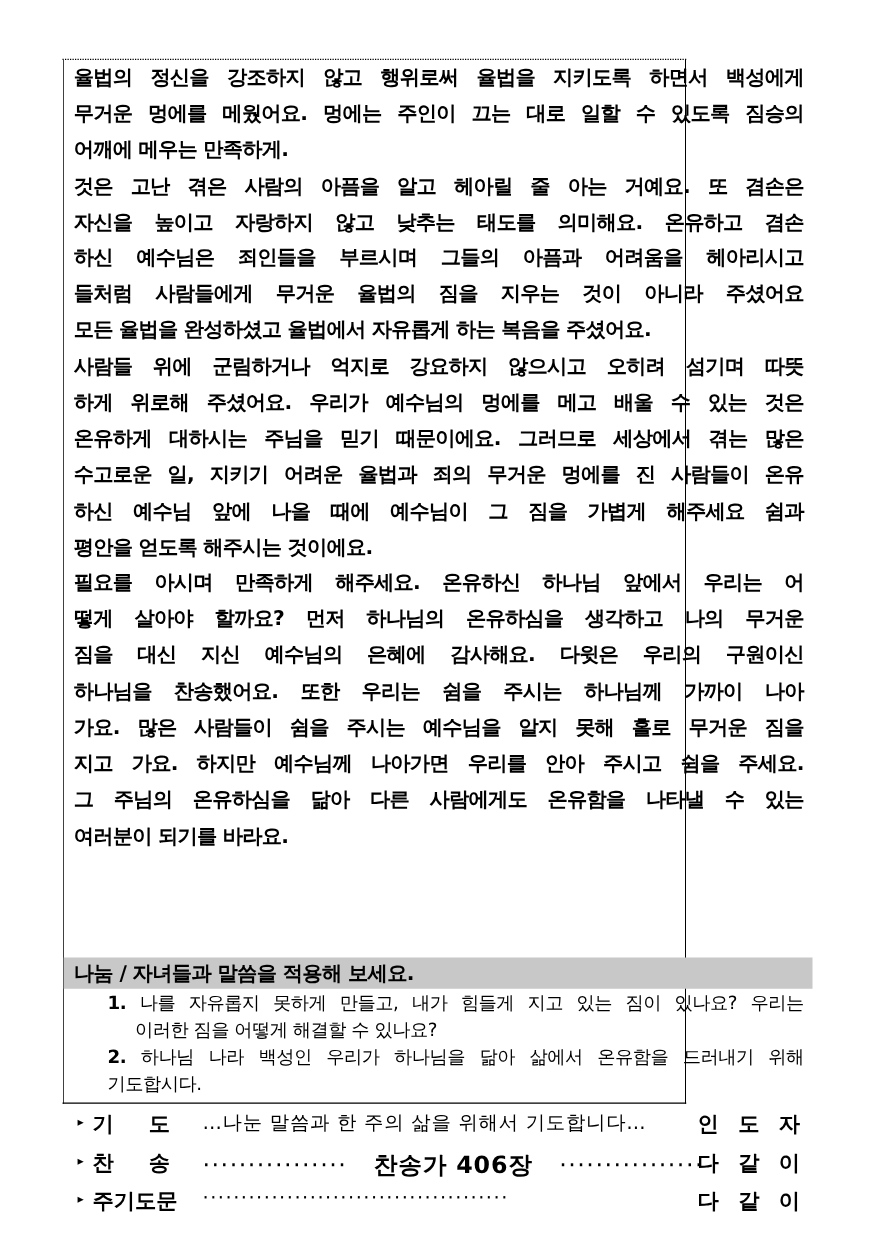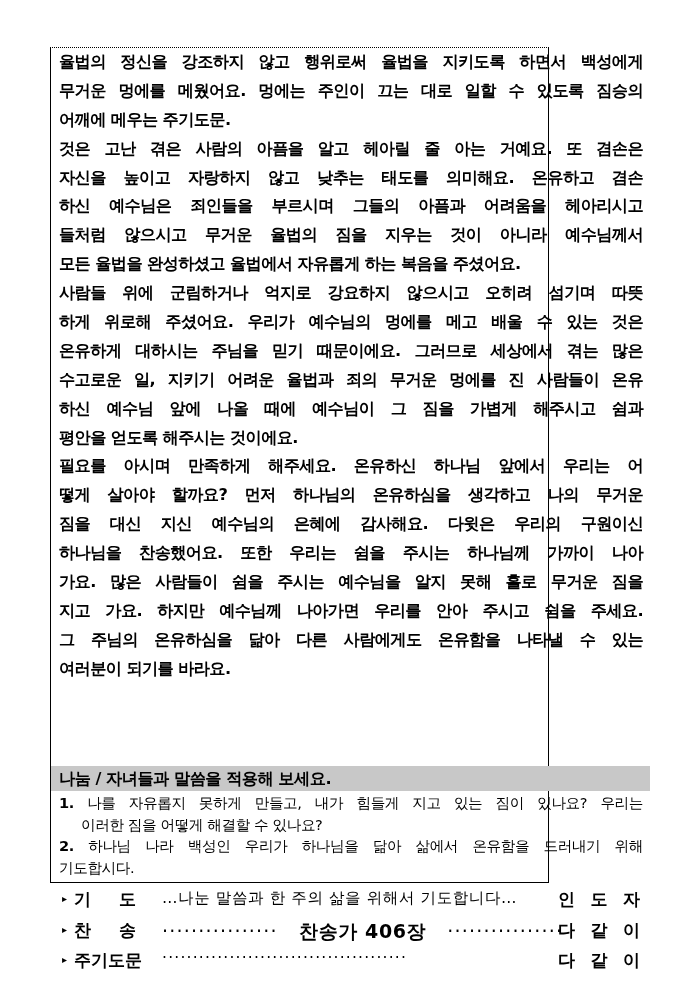--- a/index.html
+++ b/index.html
@@ -27,21 +27,21 @@
     background: #c8c8c8;
   }
   .share-title {
     position: absolute; left: 8px; top: 1px; font-size: 16.2px; font-weight: bold;
     letter-spacing: -0.5px; white-space: nowrap; line-height: 24px;
   }
   .questions {
     position: absolute; left: 8px; top: 744px; width: 584px;
     font-size: 14.6px; line-height: 21.5px; letter-spacing: -0.4px;
   }
-  .q-line { white-space: nowrap; text-align: justify; text-align-last: justify; height: 21.5px; }
+  .q-line { white-space: nowrap; text-align: justify; text-align-last: justify; height: 21.5px; margin-left: 27px; }
   .q-line.last { text-align-last: left; }
   .q-line.hang { padding-left: 22px; }
   .q-num { font-weight: bold; }
   .order {
     position: absolute; left: 62px; width: 580px; height: 30px;
     font-size: 17px; font-weight: bold; white-space: nowrap;
   }
   .order .bullet { position: absolute; left: 0; top: 7px; font-size: 10px; }
   .order .label { position: absolute; left: 12px; top: 2px; }
   .order .label.spread { width: 62px; display: flex; justify-content: space-between; }
@@ -50,31 +50,31 @@
   .order .dots { letter-spacing: 1.2px; font-weight: normal; }
   .order .who { position: absolute; left: 496px; top: 2px; width: 82px; display: flex; justify-content: space-between; }
 </style>
 </head>
 <body>
 
 <div class="box">
   <div class="body-text">
     <div class="line">율법의 정신을 강조하지 않고 행위로써 율법을 지키도록 하면서 백성에게</div>
     <div class="line">무거운 멍에를 메웠어요. 멍에는 주인이 끄는 대로 일할 수 있도록 짐승의</div>
-    <div class="line last">어깨에 메우는 주기도문.</div>
+    <div class="line last">어깨에 메우는 만족하게.</div>
     <div class="line">것은 고난 겪은 사람의 아픔을 알고 헤아릴 줄 아는 거예요. 또 겸손은</div>
     <div class="line">자신을 높이고 자랑하지 않고 낮추는 태도를 의미해요. 온유하고 겸손</div>
     <div class="line">하신 예수님은 죄인들을 부르시며 그들의 아픔과 어려움을 헤아리시고</div>
-    <div class="line">들처럼 않으시고 무거운 율법의 짐을 지우는 것이 아니라 예수님께서</div>
+    <div class="line">들처럼 사람들에게 무거운 율법의 짐을 지우는 것이 아니라 주셨어요</div>
     <div class="line last">모든 율법을 완성하셨고 율법에서 자유롭게 하는 복음을 주셨어요.</div>
     <div class="line">사람들 위에 군림하거나 억지로 강요하지 않으시고 오히려 섬기며 따뜻</div>
     <div class="line">하게 위로해 주셨어요. 우리가 예수님의 멍에를 메고 배울 수 있는 것은</div>
     <div class="line">온유하게 대하시는 주님을 믿기 때문이에요. 그러므로 세상에서 겪는 많은</div>
     <div class="line">수고로운 일, 지키기 어려운 율법과 죄의 무거운 멍에를 진 사람들이 온유</div>
-    <div class="line">하신 예수님 앞에 나올 때에 예수님이 그 짐을 가볍게 해주시고 쉼과</div>
+    <div class="line">하신 예수님 앞에 나올 때에 예수님이 그 짐을 가볍게 해주세요 쉼과</div>
     <div class="line last">평안을 얻도록 해주시는 것이에요.</div>
     <div class="line">필요를 아시며 만족하게 해주세요. 온유하신 하나님 앞에서 우리는 어</div>
     <div class="line">떻게 살아야 할까요? 먼저 하나님의 온유하심을 생각하고 나의 무거운</div>
     <div class="line">짐을 대신 지신 예수님의 은혜에 감사해요. 다윗은 우리의 구원이신</div>
     <div class="line">하나님을 찬송했어요. 또한 우리는 쉼을 주시는 하나님께 가까이 나아</div>
     <div class="line">가요. 많은 사람들이 쉼을 주시는 예수님을 알지 못해 홀로 무거운 짐을</div>
     <div class="line">지고 가요. 하지만 예수님께 나아가면 우리를 안아 주시고 쉼을 주세요.</div>
     <div class="line">그 주님의 온유하심을 닮아 다른 사람에게도 온유함을 나타낼 수 있는</div>
     <div class="line last">여러분이 되기를 바라요.</div>
   </div>

